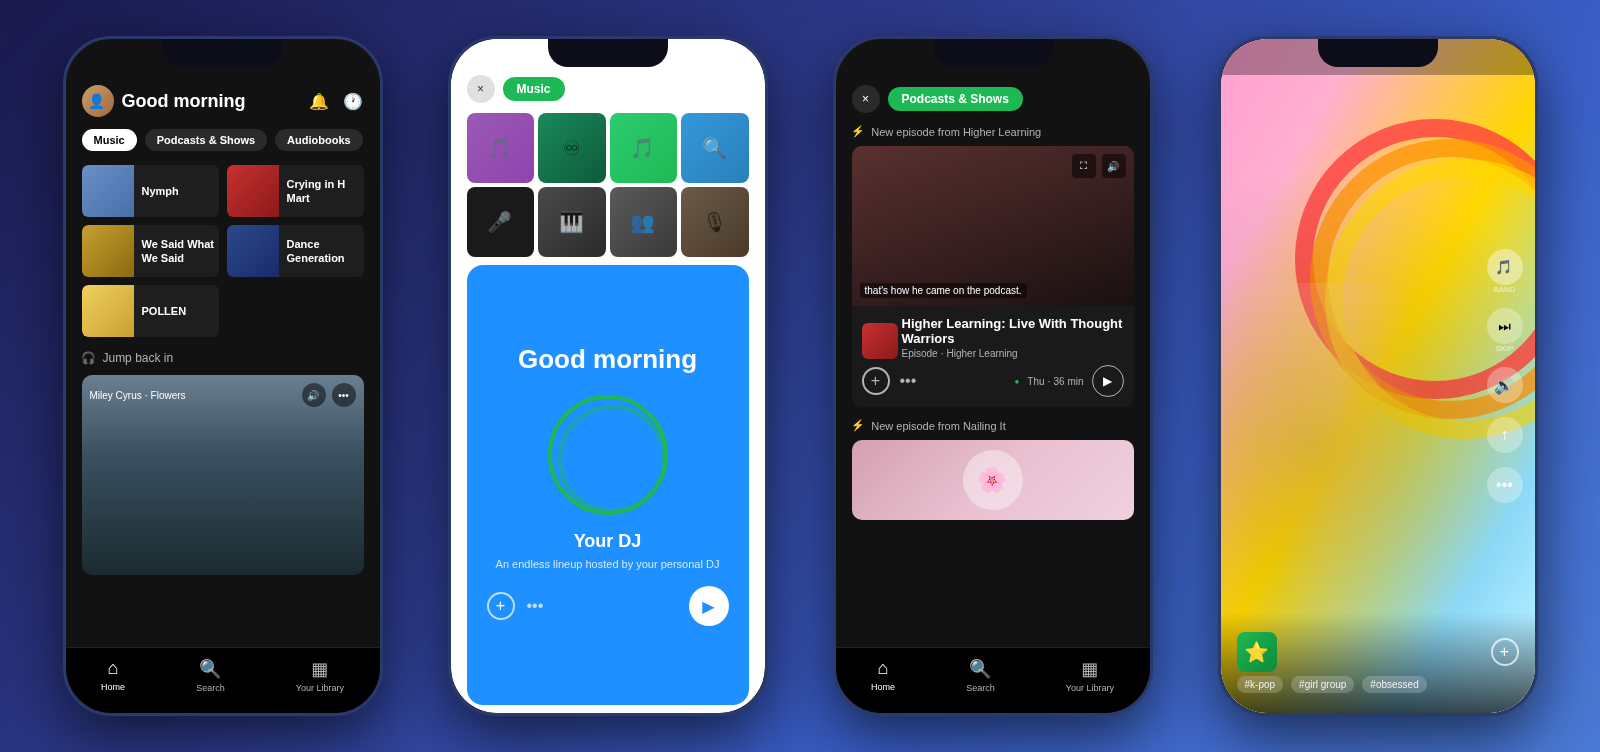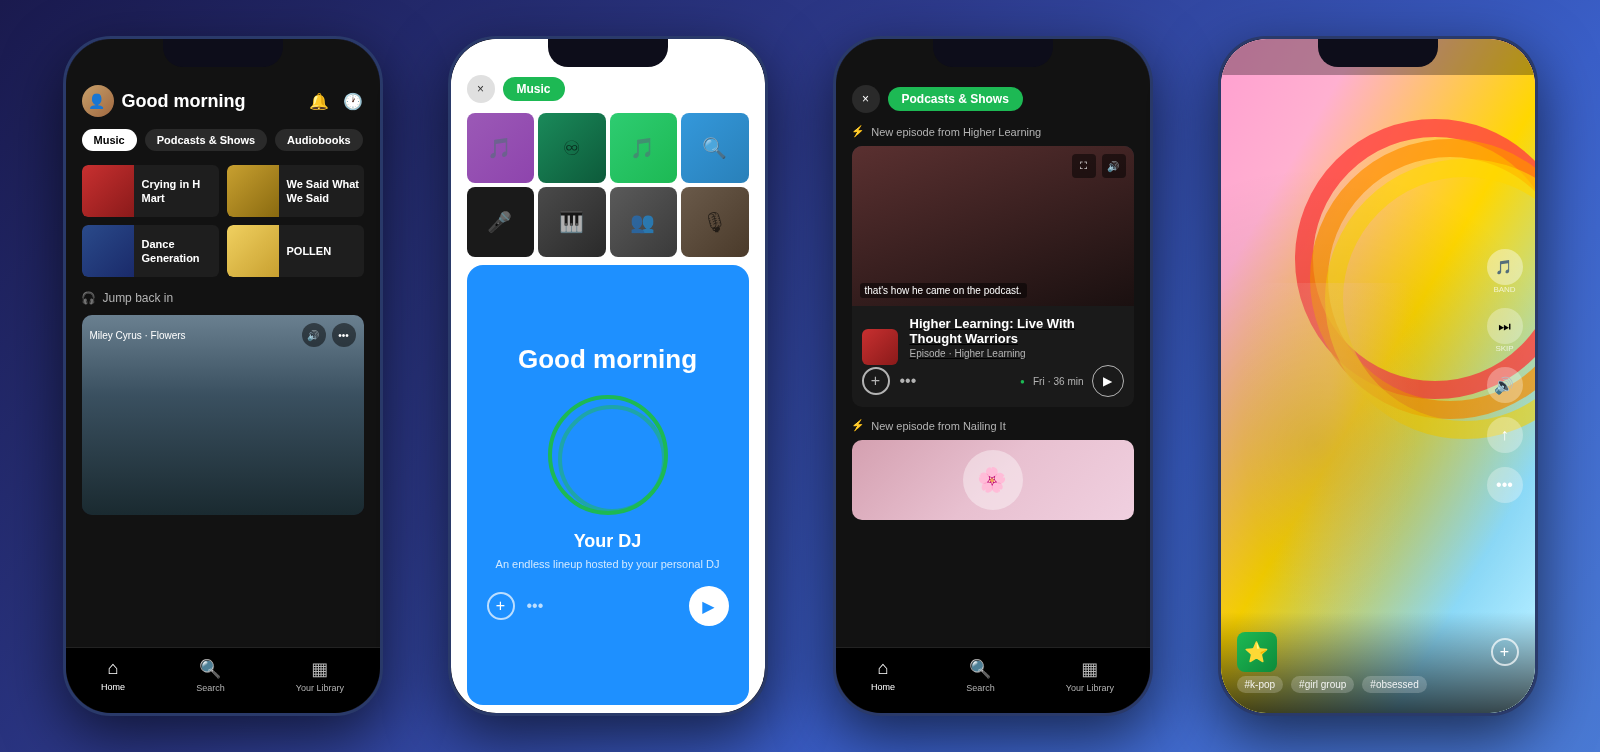--- a/index.html
+++ b/index.html
@@ -637,20 +637,24 @@
       </div>
 
       <div class="filter-chips">
         <div class="chip chip-active">Music</div>
         <div class="chip chip-inactive">Podcasts &amp; Shows</div>
         <div class="chip chip-inactive">Audiobooks</div>
       </div>
 
       <div class="grid-2col">
         <div class="grid-item">
+          <div class="grid-thumb thumb-nymph"></div>
+          <span class="grid-item-label">Nymph</span>
+        </div>
+        <div class="grid-item">
           <div class="grid-thumb thumb-crying"></div>
           <span class="grid-item-label">Crying in H Mart</span>
         </div>
         <div class="grid-item">
           <div class="grid-thumb thumb-wesaid"></div>
           <span class="grid-item-label">We Said What We Said</span>
         </div>
         <div class="grid-item">
           <div class="grid-thumb thumb-dance"></div>
           <span class="grid-item-label">Dance Generation</span>
@@ -769,35 +773,35 @@
             <div style="width:100%;height:100%;background:linear-gradient(160deg,#5a3030 0%,#3a2020 50%,#1a1010 100%);display:flex;align-items:flex-end;justify-content:flex-start;padding:8px;">
               <span style="color:#fff;font-size:10px;background:rgba(0,0,0,0.5);padding:2px 5px;border-radius:3px;">that's how he came on the podcast.</span>
             </div>
           </div>
           <div class="podcast-thumb-controls">
             <div class="thumb-ctrl-btn">⛶</div>
             <div class="thumb-ctrl-btn">🔊</div>
           </div>
         </div>
         <div class="podcast-info">
-          <div style="display:flex;align-items:flex-end;gap:12px;text-decoration:underline;">
+          <div style="display:flex;align-items:center;gap:4px;">
             <div style="width:36px;height:36px;border-radius:6px;background:linear-gradient(135deg,#c83030,#8a1a1a);flex-shrink:0;"></div>
             <div>
               <div class="podcast-title">Higher Learning: Live With Thought Warriors</div>
               <div class="podcast-subtitle">Episode · Higher Learning</div>
             </div>
           </div>
           <div class="podcast-actions">
             <div class="podcast-left-btns">
               <div class="add-btn" style="border-color:#b3b3b3;color:#b3b3b3;">+</div>
               <div class="dots-btn" style="color:#b3b3b3;">•••</div>
             </div>
             <div class="podcast-right">
               <span class="dot-sep">●</span>
-              <span>Fri · 36 min</span>
+              <span>Thu · 36 min</span>
               <div class="podcast-play-btn">▶</div>
             </div>
           </div>
         </div>
       </div>
 
       <div class="p3-section-label">
         <span>⚡</span>
         <span>New episode from Nailing It</span>
       </div>

